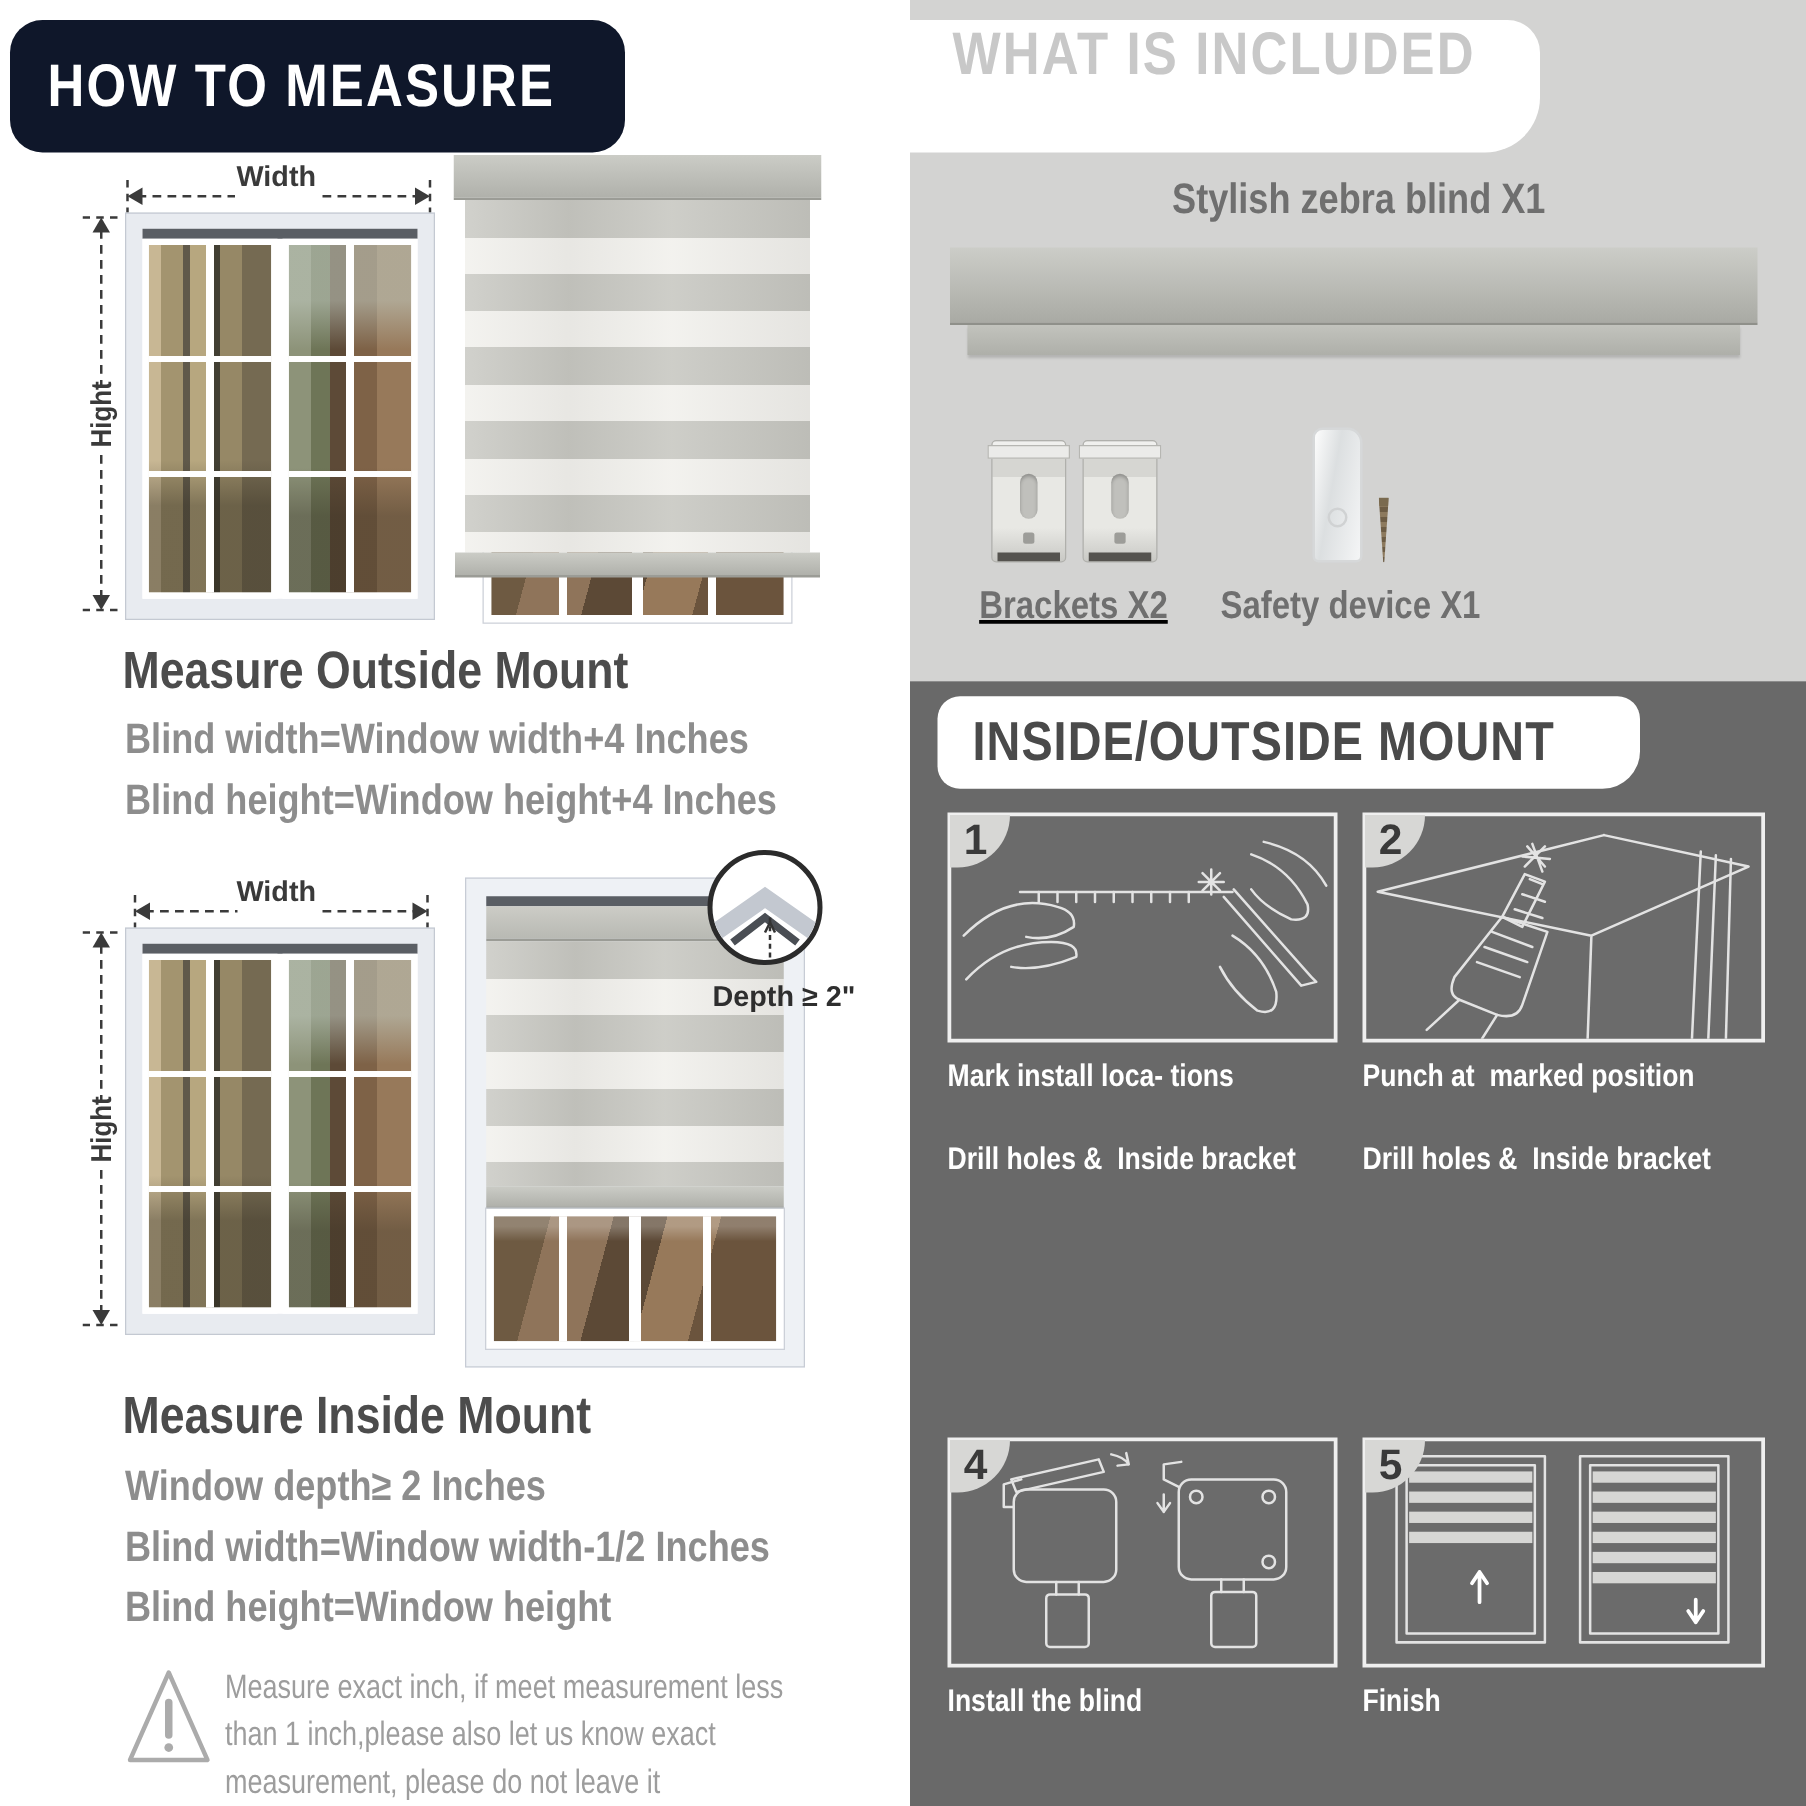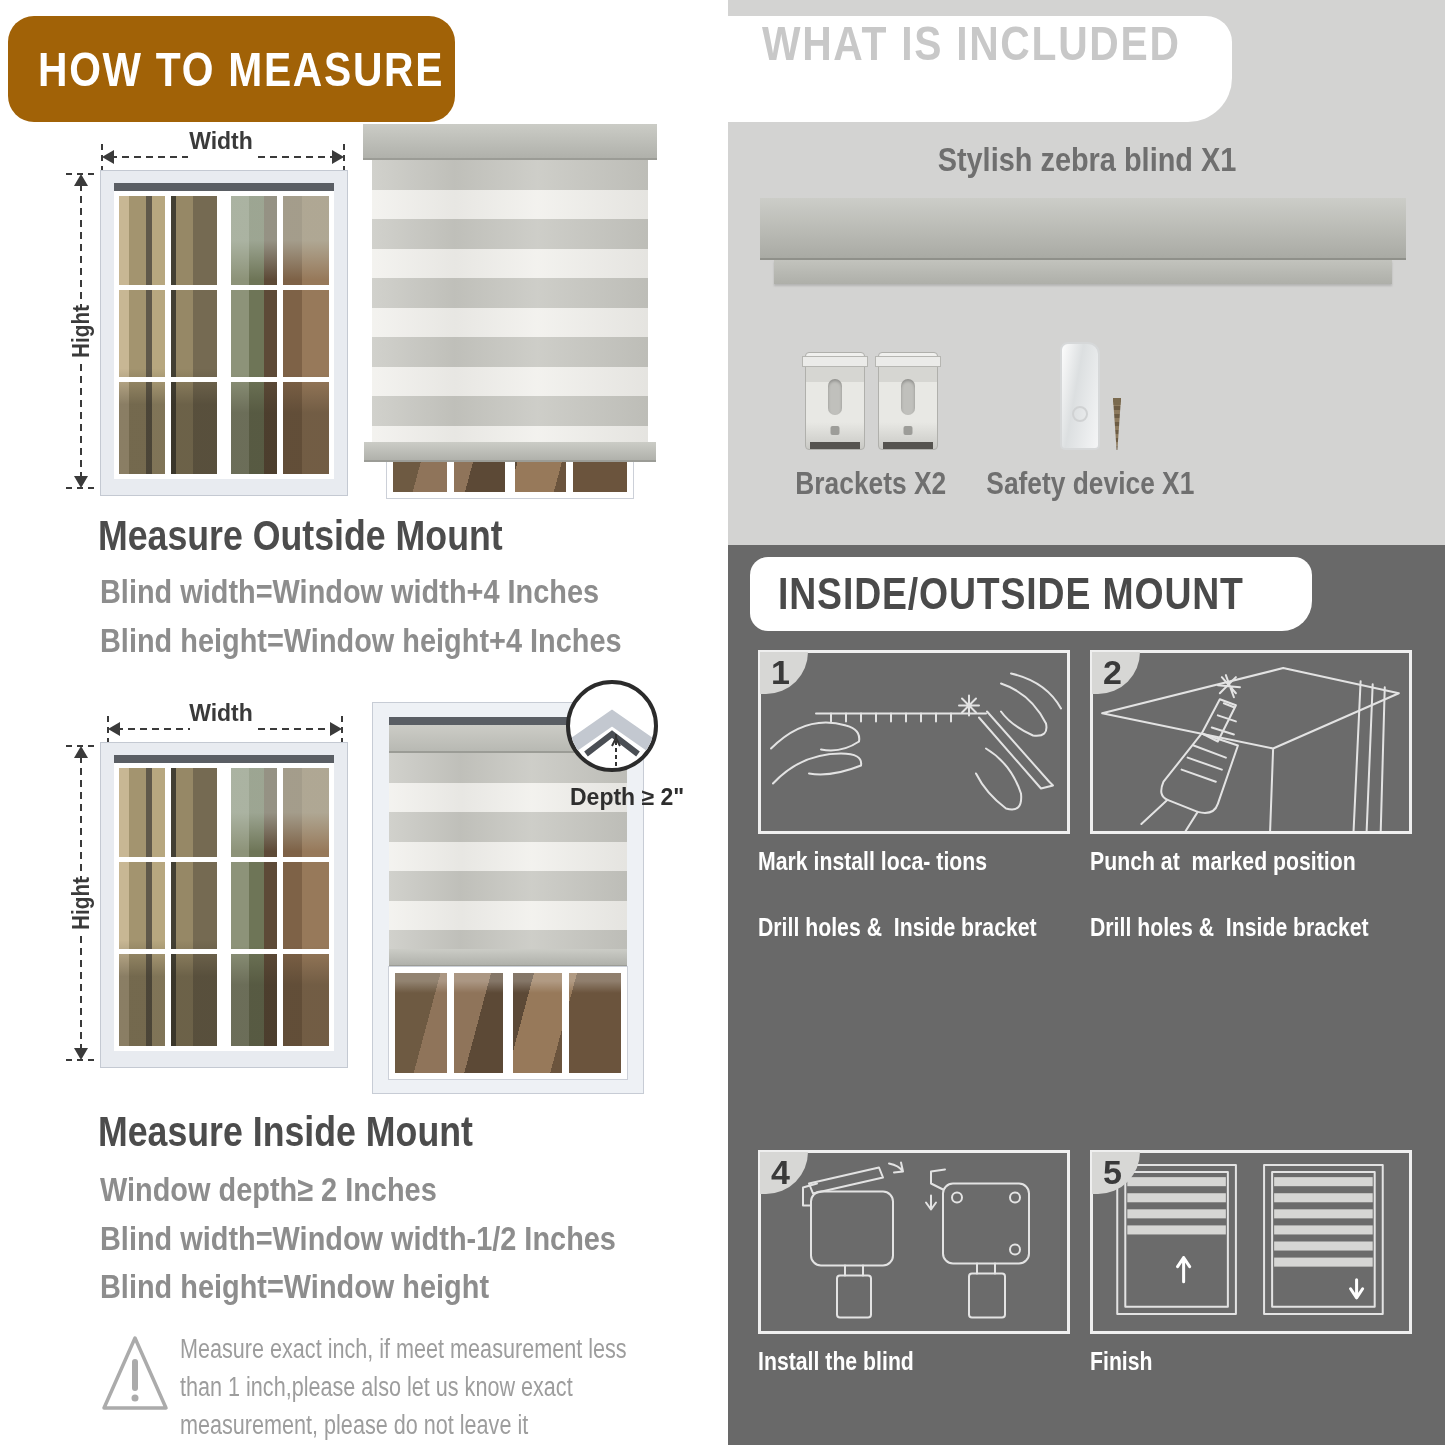--- a/index.html
+++ b/index.html
@@ -5,21 +5,21 @@
   html,body { margin:0; padding:0; }
   body {
     width:1445px; height:1445px; position:relative; background:#ffffff;
     font-family:"Liberation Sans", sans-serif; overflow:hidden;
   }
   .abs { position:absolute; }
   .condensed { transform:scaleX(.85); transform-origin:left center; }
 
   
   #how-header {
-    left:8px; top:16px; width:447px; height:106px; background:#a16207;
+    left:8px; top:16px; width:492px; height:106px; background:#0f172a;
     border-radius:26px; display:flex; align-items:center; box-sizing:border-box; padding-left:30px;
   }
   #how-header span { color:#fff; font-size:48px; font-weight:bold; letter-spacing:2px; white-space:nowrap; }
 
   .measure-heading { font-size:42px; font-weight:bold; color:#4c4c4c; white-space:nowrap; }
   .measure-line { font-size:34px; font-weight:bold; color:#8d8d8d; white-space:nowrap; }
 
   
   .win { display:flex; background:#e8ebf0; border:1px solid #c4c9d2; box-sizing:border-box; padding:12px 13px 16px; }
   .opening { flex:1; display:flex; gap:4px; background:#fff; border-top:8px solid #5a5e64; }
@@ -242,39 +242,39 @@
 <div class="abs" id="right-col">
 
   <div id="included-section">
     <div id="included-title">
       <span class="condensed">WHAT IS INCLUDED</span>
     </div>
     <div id="product-label">Stylish zebra blind X1</div>
     <div class="hr1"></div>
     <div class="hr2"></div>
 
-    <div class="inc-group" style="left:38px; width:210px;">
+    <div class="inc-group" style="left:26px; width:210px;text-decoration:underline;">
       <div class="inc-items">
         <div class="bracket">
           <div class="b-flange"></div>
             <div class="b-slot"></div>
             <div class="b-hole"></div>
             <div class="b-foot"></div>
         </div>
         <div class="bracket">
           <div class="b-flange"></div>
             <div class="b-slot"></div>
             <div class="b-hole"></div>
             <div class="b-foot"></div>
         </div>
       </div>
       <div class="inc-label">Brackets X2</div>
     </div>
 
-    <div class="inc-group" style="left:250px; width:225px;">
+    <div class="inc-group" style="left:240px; width:225px;">
       <div class="inc-items">
         <div class="safety">
             <div class="s-hole"></div>
           </div>
         <div class="screw small"></div>
       </div>
       <div class="inc-label">Safety device X1</div>
     </div>
 
   </div>

